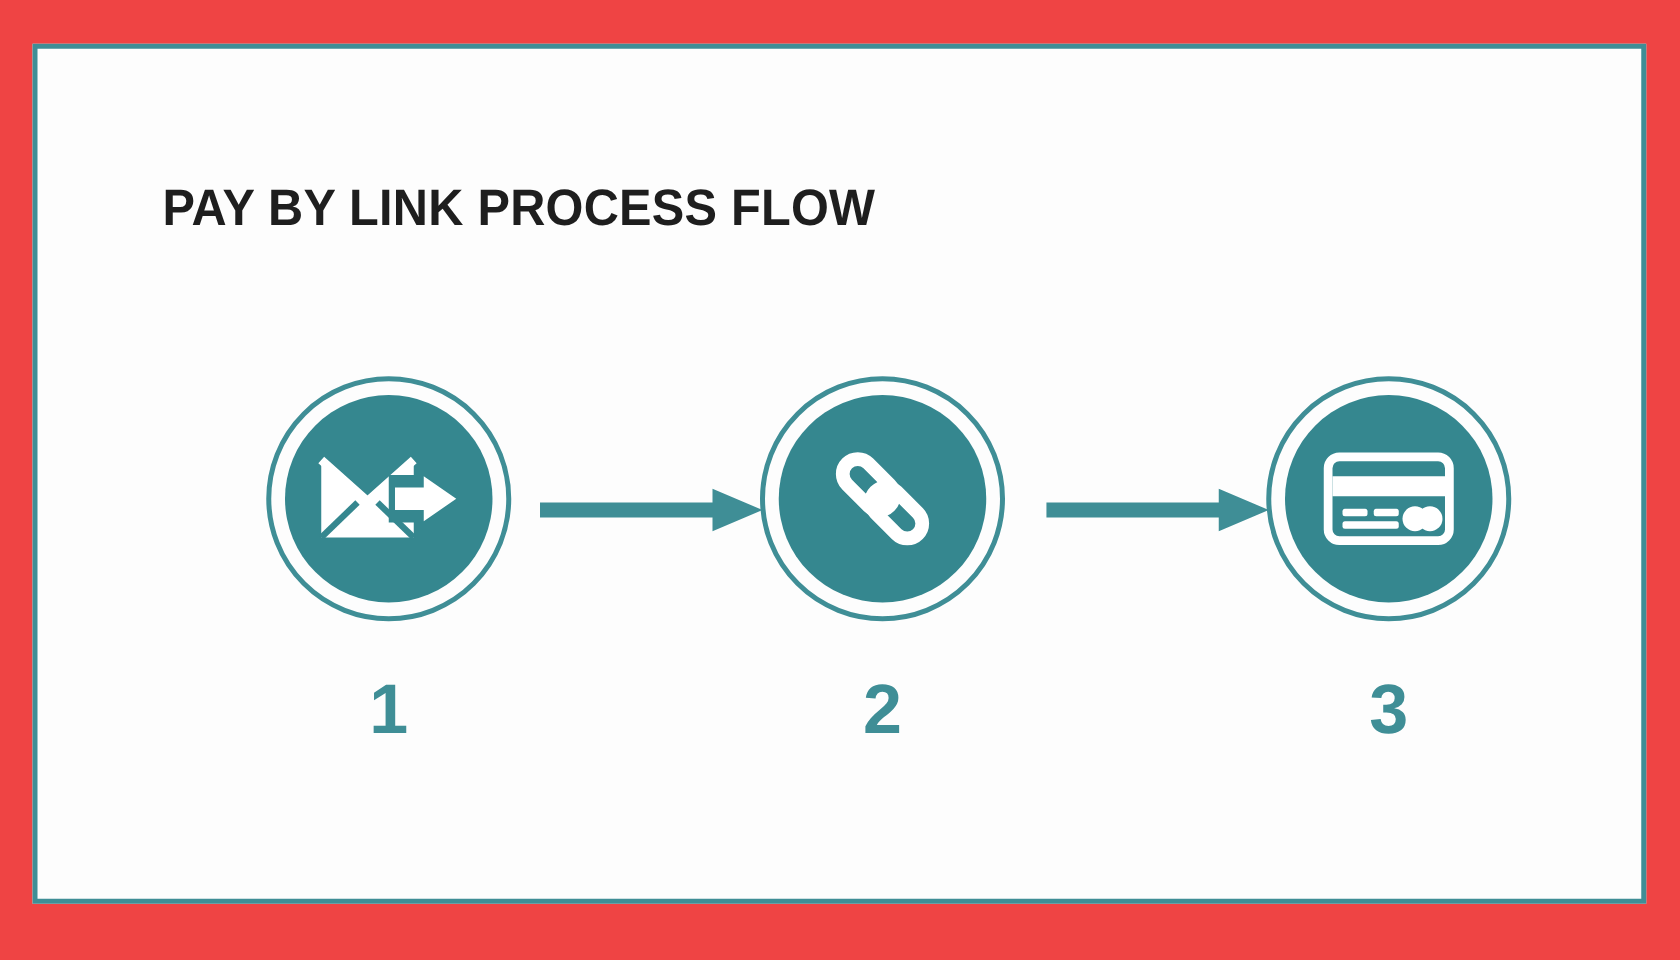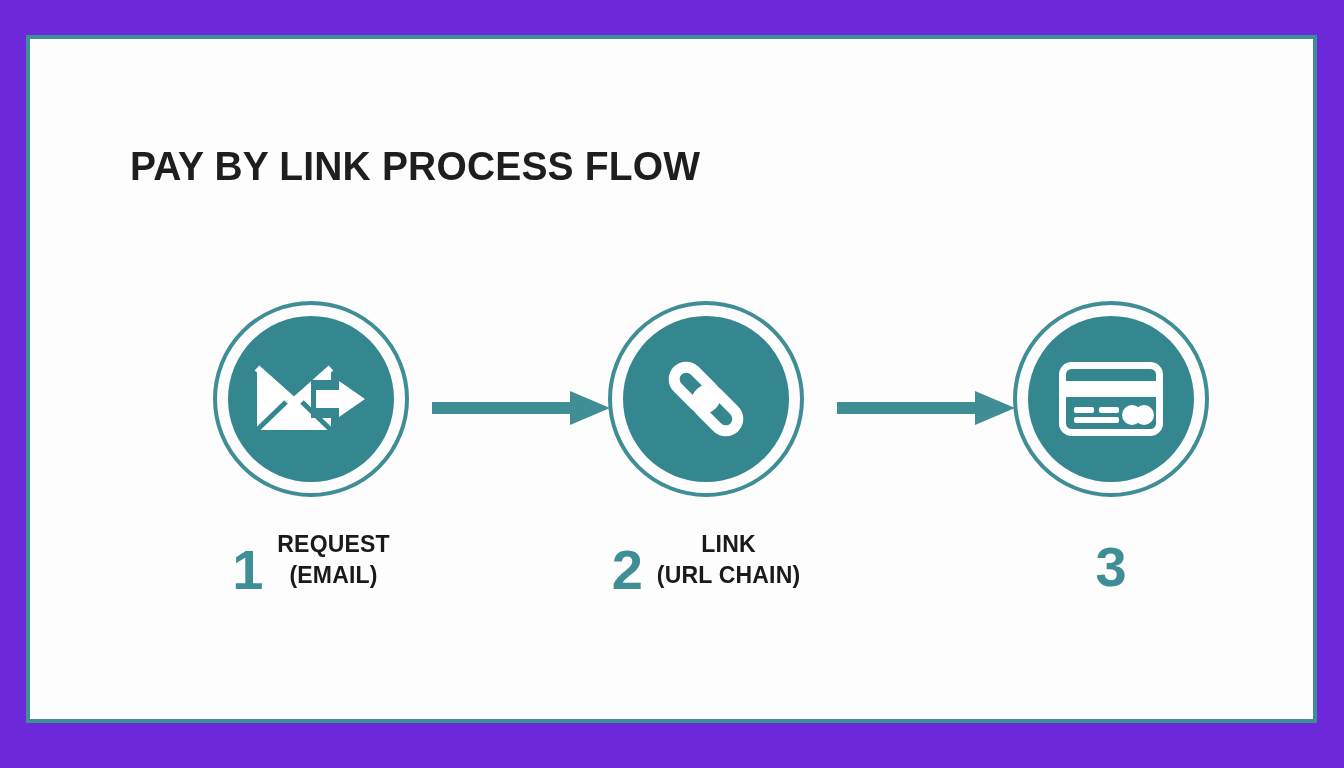--- a/index.html
+++ b/index.html
@@ -13,21 +13,21 @@
     height: 768px;
     font-family: "Liberation Sans", sans-serif;
     -webkit-font-smoothing: antialiased;
     overflow: hidden;
   }
 
   #stage {
     position: relative;
     width: 1344px;
     height: 768px;
-    background: #6d28d9;
+    background: #ef4444;
   }
 
   
   #frame {
     position: absolute;
     left: 26px;
     top: 35px;
     width: 1291px;
     height: 688px;
     border: 4px solid #3f8e96;
@@ -162,24 +162,20 @@
 
                 <path d="M58 20 H86 V58 H58 Z" fill="#35878f"></path>
 
                 <path d="M63 30 H86 V21 L112 39 L86 57 V48 H63 Z" fill="#ffffff"></path>
               </svg>
             </span>
           </div>
         </div>
         <div class="caption">
           <div class="step-num">1</div>
-          <div class="step-text">
-            <div>REQUEST</div>
-            <div>(EMAIL)</div>
-          </div>
         </div>
       </div>
 
       <div class="connector c0">
         <svg width="180" height="40" viewBox="0 0 180 40" aria-hidden="true">
           <path d="M0 14 H138 V3 L178 20 L138 37 V26 H0 Z" fill="#3f8e96"></path>
         </svg>
       </div>
 
       <div class="step s1">
@@ -194,24 +190,20 @@
                   <rect x="36" y="40" width="24" height="48" rx="12" ry="12" fill="none" stroke="#ffffff" stroke-width="11"></rect>
 
                   <rect x="41.5" y="40" width="13" height="16" fill="#ffffff"></rect>
                 </g>
               </svg>
             </span>
           </div>
         </div>
         <div class="caption">
           <div class="step-num">2</div>
-          <div class="step-text">
-            <div>LINK</div>
-            <div>(URL CHAIN)</div>
-          </div>
         </div>
       </div>
 
       <div class="connector c1">
         <svg width="180" height="40" viewBox="0 0 180 40" aria-hidden="true">
           <path d="M0 14 H138 V3 L178 20 L138 37 V26 H0 Z" fill="#3f8e96"></path>
         </svg>
       </div>
 
       <div class="step s2">

